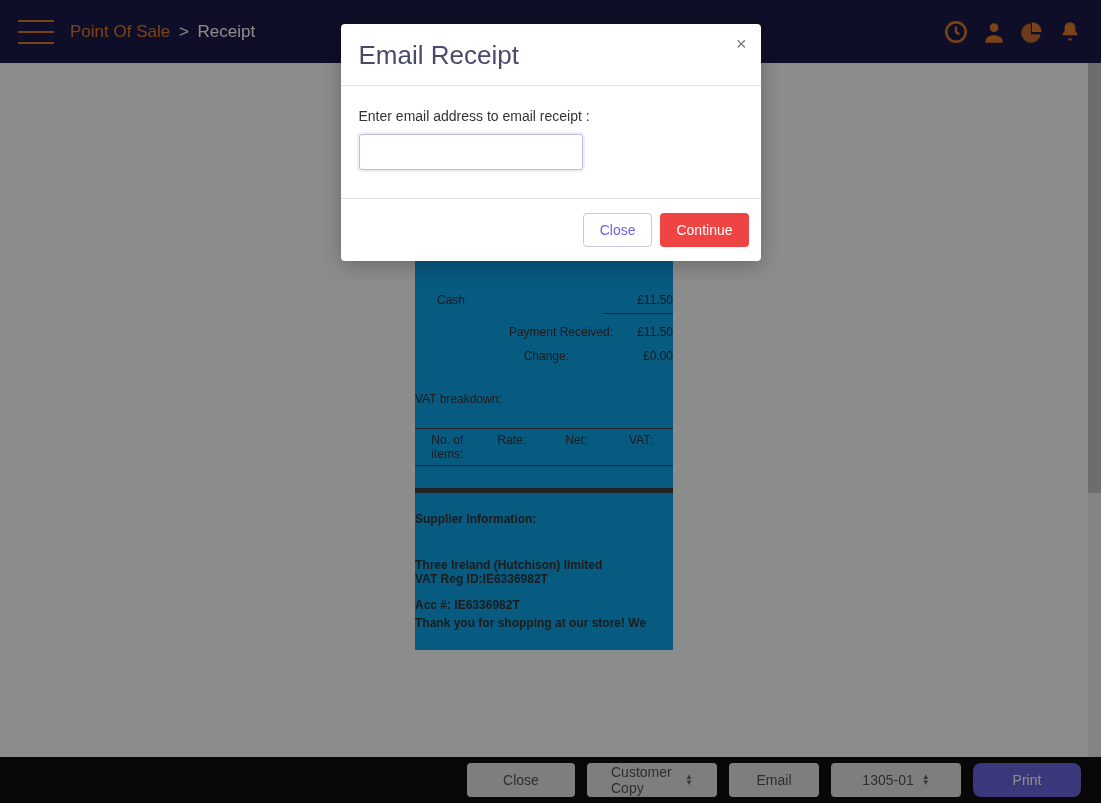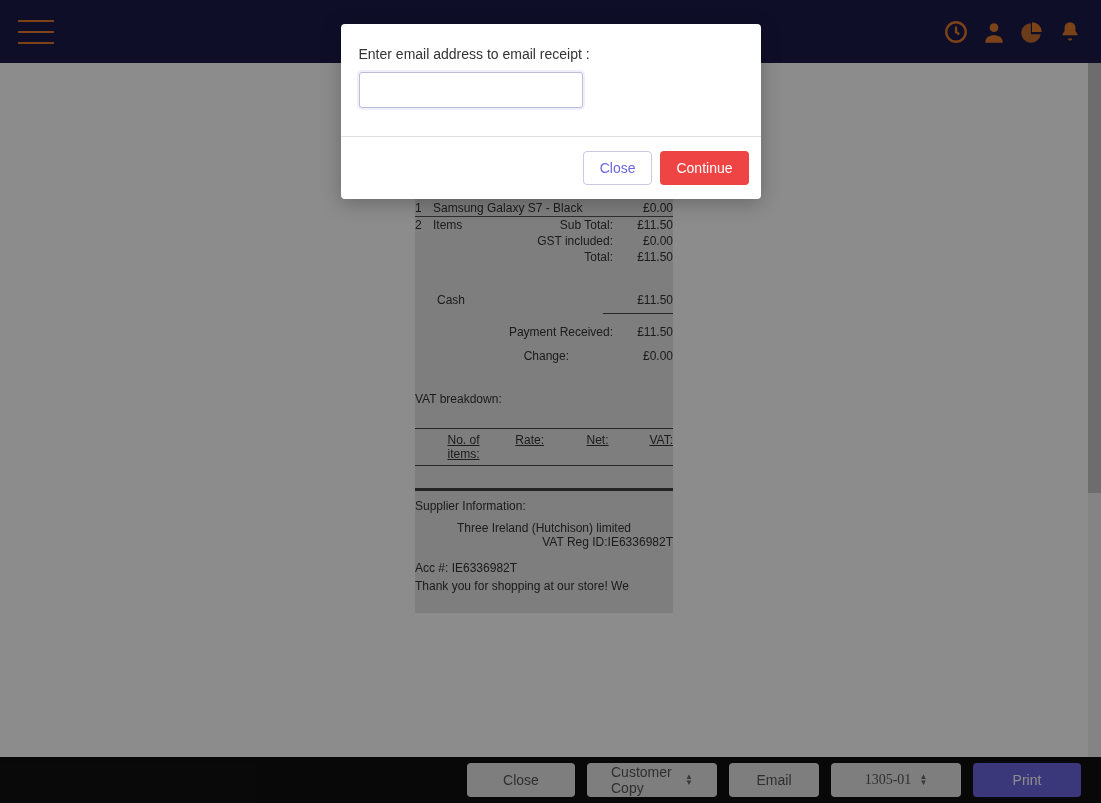--- a/index.html
+++ b/index.html
@@ -60,23 +60,23 @@
     right: 13px;
     overflow: auto;
     background: #fff;
   }
   .receipt {
     width: 258px;
     margin: 0 auto;
     padding: 14px 0 20px 0;
     font-size: 12px;
     color: #333;
-    background: #e5e5e5;
-  }
-  .receipt .center { text-align: right; }
+    background: #0ea5e9;
+  }
+  .receipt .center { text-align: left; }
   .receipt .hdr-store { margin-bottom: 6px; font-size: 12px; }
   .receipt .meta-row { display: flex; margin: 1px 0; font-size: 12px; }
   .receipt .meta-row .ml { width: 64px; }
   .receipt .meta-row .mv { flex: 1; }
   .receipt .line-items { margin-top: 28px; border-bottom: 1px solid #555; }
   .receipt .li-row { display: flex; padding: 1px 0; }
   .receipt .li-qty { width: 18px; }
   .receipt .li-desc { flex: 1; padding-right: 6px; }
   .receipt .li-price { width: 52px; text-align: right; }
   .receipt .totals .trow { display: flex; padding: 1px 0; }
@@ -87,23 +87,23 @@
   .receipt .pay-row { display:flex; margin-top: 28px; }
   .receipt .pay-row .pay-lbl { flex:1; padding-left: 22px; }
   .receipt .pay-row .pay-val { width:56px; text-align:right; }
   .receipt .divider { border-top:1px solid #444; margin:6px 0 10px 0; width:70px; margin-left:auto;}
   .receipt .recv-row { display:flex; padding:1px 0; }
   .receipt .recv-row .rlabel { flex:1; text-align:right; padding-right:8px;}
   .receipt .recv-row .rval { width:52px; text-align:right; }
   .receipt .vat-section { margin-top: 28px; }
   .receipt .vat-title { margin-bottom: 22px; }
   .receipt .vat-head { display:flex; justify-content:space-between; border-top:1px solid #444; border-bottom:1px solid #444; padding:4px 0; font-size:12px; }
-  .receipt .vat-head span { flex:1; text-align:right;text-decoration:underline; }
-  .receipt .supplier { border-top:3px solid #404040; margin-top:22px; padding-top:8px; }
-  .receipt .supplier-name { text-align:center; margin-top:8px; }
+  .receipt .vat-head span { flex:1; text-align:center; }
+  .receipt .supplier { border-top:5px solid #404040; margin-top:22px; padding-top:19px;font-weight:bold; }
+  .receipt .supplier-name { text-align:left; margin-top:32px; }
   .receipt .acc { margin-top:12px; }
   .receipt .thanks { margin-top:4px; text-align:justify; font-size:12px; }
 
   
   .bottombar {
     position: absolute;
     bottom: 0;
     left: 0;
     right: 0;
     height: 46px;
@@ -246,20 +246,25 @@
   }
 </style>
 </head>
 <body>
 
 <div class="topbar">
   <div class="hamburger">
     <span></span>
       <span></span>
       <span></span>
+  </div>
+  <div class="breadcrumb">
+    <span class="bc-primary">Point Of Sale</span>
+    <span class="bc-sep">&gt;</span>
+    <span>Receipt</span>
   </div>
   <div class="icons-right">
     <span class="ico">
       <svg viewBox="0 0 24 24" fill="none" stroke="currentColor" stroke-width="2.2">
           <circle cx="12" cy="12" r="9"></circle>
           <path d="M12 7v5l3 2"></path>
         </svg>
     </span>
     <span class="ico">
       <svg viewBox="0 0 24 24" fill="currentColor">
@@ -375,30 +380,34 @@
   <div class="thumb"></div>
 </div>
 
 <div class="bottombar">
   <button class="btn btn-light" style="width:108px;">Close</button>
   <div class="btn btn-select">
     <span>Customer Copy</span>
     <span class="sel-arrows">▲<br>▼</span>
   </div>
   <button class="btn btn-light" style="width:90px;">Email</button>
-  <div class="btn btn-select" style="width:130px;font-family:Liberation Serif, serif;">
+  <div class="btn btn-select" style="width:130px;">
     <span>1305-01</span>
     <span class="sel-arrows">▲<br>▼</span>
   </div>
-  <button class="btn btn-primary" style="width:108px;">Print</button>
+  <button class="btn btn-primary" style="width:108px;border-radius:8px;">Print</button>
 </div>
 
 <div class="overlay"></div>
 
 <div class="modal">
+  <div class="modal-head">
+    <div class="modal-title">Email Receipt</div>
+    <button class="modal-close">×</button>
+  </div>
   <div class="modal-body">
     <label>Enter email address to email receipt :</label>
     <input type="text" value="" style="">
   </div>
   <div class="modal-foot">
     <button class="mbtn mbtn-outline">Close</button>
     <button class="mbtn mbtn-primary">Continue</button>
   </div>
 </div>
 

